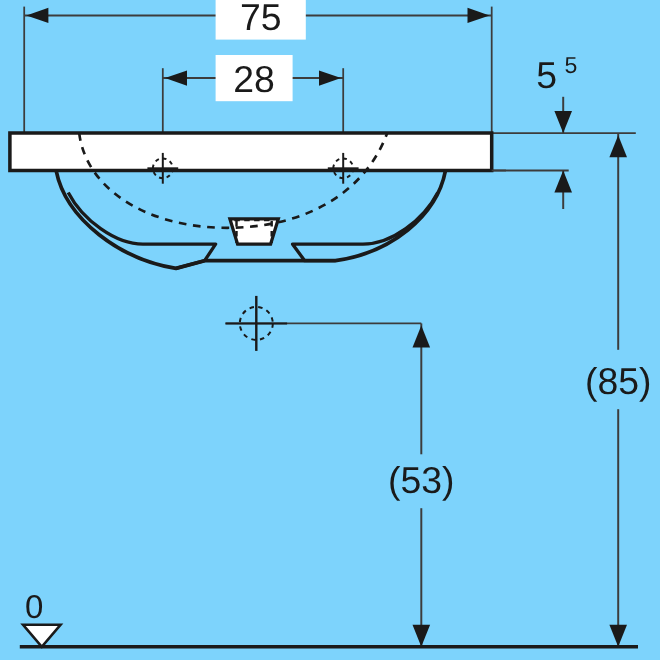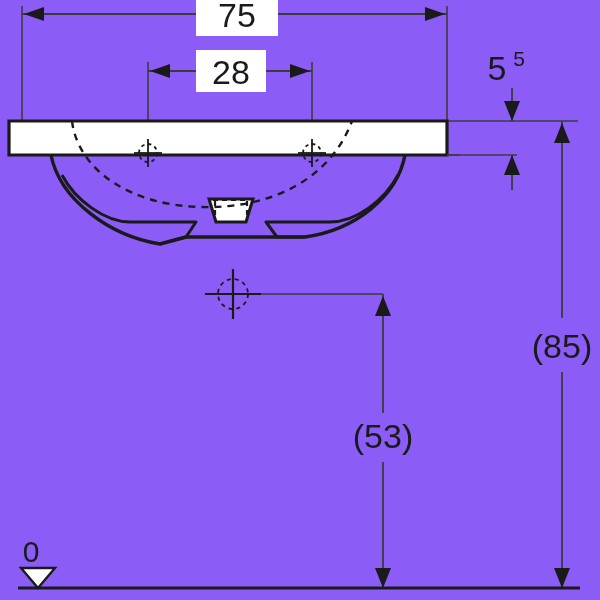--- a/index.html
+++ b/index.html
@@ -7,21 +7,21 @@
     padding: 0;
     background: #ffffff;
   }
   body {
     font-family: "Liberation Sans", sans-serif;
   }
   #drawing-root {
     position: relative;
     width: 600px;
     height: 600px;
-    background: #8b5cf6;
+    background: #7dd3fc;
     overflow: hidden;
   }
   svg#technical-drawing {
     display: block;
     width: 600px;
     height: 600px;
   }
   .dim-text {
     font-family: "Liberation Sans", sans-serif;
     font-size: 34px;

